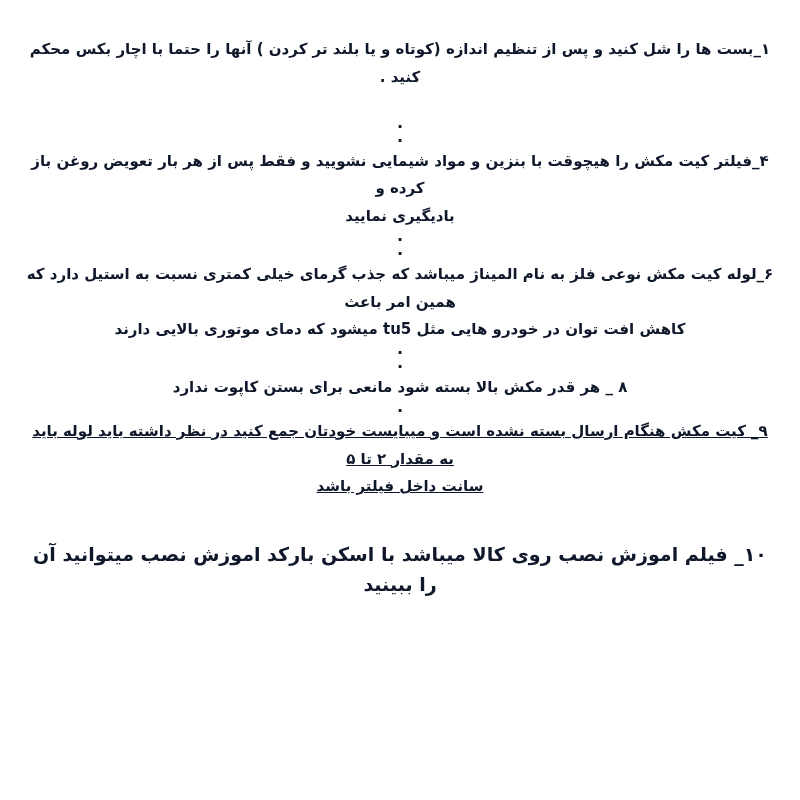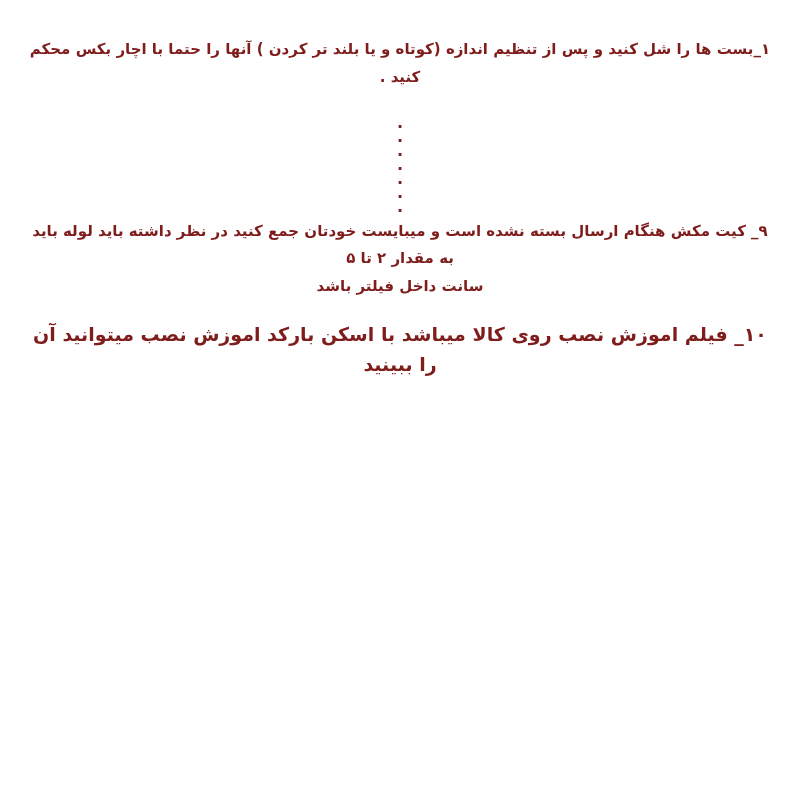--- a/index.html
+++ b/index.html
@@ -12,21 +12,21 @@
     height: 800px;
     overflow: hidden;
   }
   .sheet {
     box-sizing: border-box;
     width: 800px;
     height: 800px;
     padding: 36px 24px 0 24px;
     direction: rtl;
     text-align: center;
-    color: #7f1d1d;
+    color: #0f172a;
     font-family: "DejaVu Sans", sans-serif;
     font-weight: 700;
   }
   .para {
     font-size: 15px;
     line-height: 1.85;
     white-space: pre-line;
     margin: 0;
   }
   .para.size-large {
@@ -34,30 +34,35 @@
     line-height: 1.58;
   }
   .sep {
     font-size: 16px;
     height: 12px;
     line-height: 6px;
     margin: 2px 0;
   }
   
   #item-1  { margin-bottom: 28px; }
-  #item-9  { margin-bottom: 18px; }
+  #item-9  { margin-bottom: 38px; text-decoration: underline; }
 </style>
 </head>
 <body>
 
 <div class="sheet" dir="rtl" lang="fa">
     <div class="para" id="item-1">۱_بست ها را شل کنید و پس از تنظیم اندازه (کوتاه و یا بلند تر کردن ) آنها را حتما با اچار بکس محکم کنید .</div>
     <div class="sep" id="sep-2">.</div>
     <div class="sep" id="sep-3">.</div>
+    <div class="para" id="item-4">۴_فیلتر کیت مکش را هیچوقت با بنزین و مواد شیمایی نشویید و فقط پس از هر بار تعویض روغن باز کرده و
+بادیگیری نمایید</div>
     <div class="sep" id="sep-4">.</div>
     <div class="sep" id="sep-5">.</div>
+    <div class="para" id="item-6">۶_لوله کیت مکش نوعی فلز به نام المیناژ میباشد که جذب گرمای خیلی کمتری نسبت به استیل دارد که همین امر باعث
+کاهش افت توان در خودرو هایی مثل tu5 میشود که دمای موتوری بالایی دارند</div>
     <div class="sep" id="sep-6">.</div>
     <div class="sep" id="sep-7">.</div>
+    <div class="para" id="item-8">۸ _ هر قدر مکش بالا بسته شود مانعی برای بستن کاپوت ندارد</div>
     <div class="sep" id="sep-8">.</div>
     <div class="para" id="item-9">۹_ کیت مکش هنگام ارسال بسته نشده است و میبایست خودتان جمع کنید در نظر داشته باید لوله باید به مقدار ۲ تا ۵
 سانت داخل فیلتر باشد</div>
     <div class="para size-large" id="item-10">۱۰_ فیلم اموزش نصب روی کالا میباشد با اسکن بارکد اموزش نصب میتوانید آن را ببینید</div>
   </div>
 
 </body></html>

